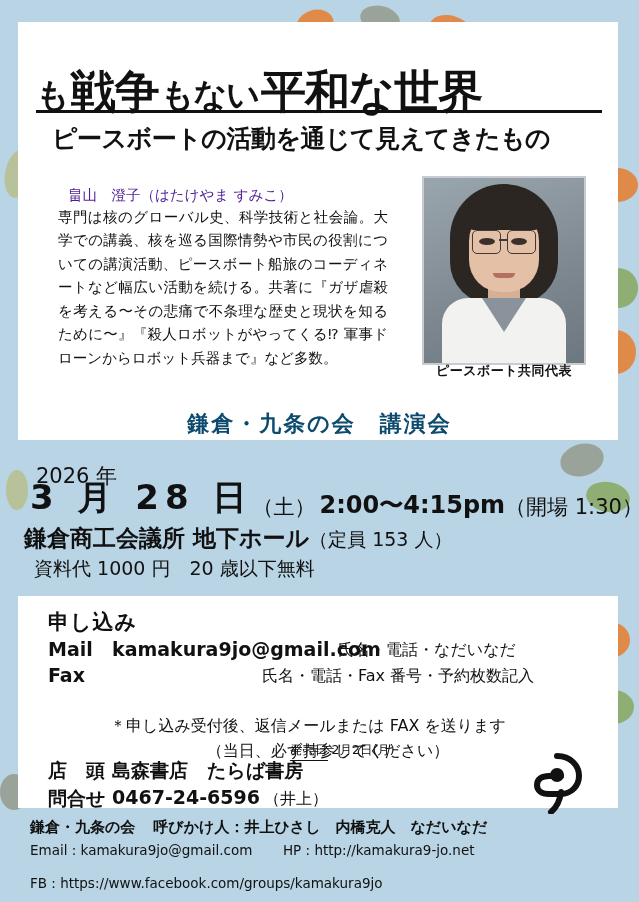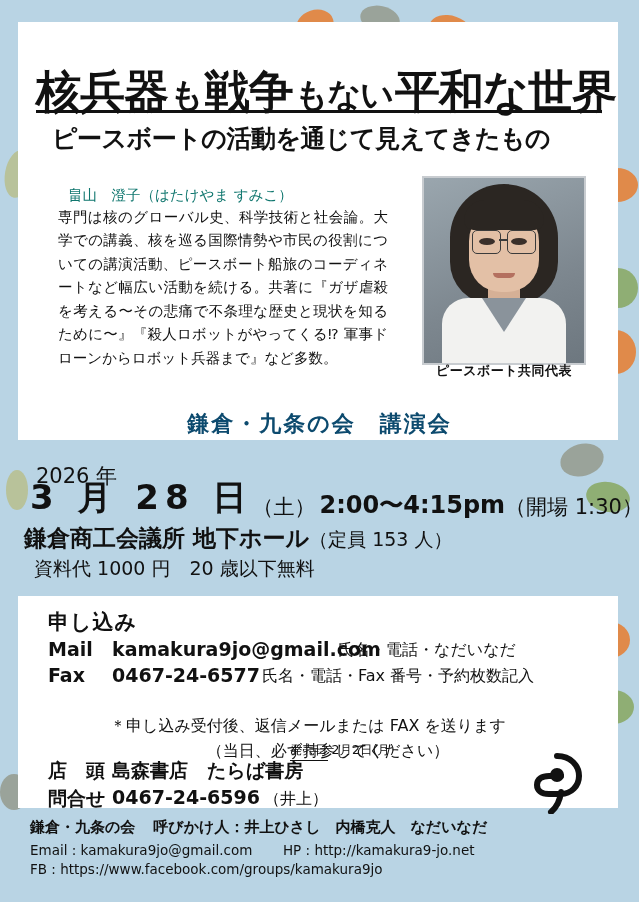--- a/index.html
+++ b/index.html
@@ -45,21 +45,21 @@
   }
   .subtitle{
     position:absolute;left:52px;top:122px;width:560px;
     font-size:25px;font-weight:bold;color:#111;letter-spacing:-0.5px;
     white-space:nowrap;
     font-family:"DejaVu Sans","Liberation Sans",sans-serif;
   }
 
   
   .bio-name{
-    position:absolute;left:68px;top:186px;font-size:14.5px;color:#0f766e;
+    position:absolute;left:68px;top:186px;font-size:14.5px;color:#4c1d95;
     font-family:"DejaVu Sans","Liberation Sans",sans-serif;
     white-space:nowrap;
   }
   .bio-text{
     position:absolute;left:58px;top:206px;width:330px;
     font-size:14.5px;line-height:1.62;color:#111;
     font-family:"DejaVu Sans","Liberation Sans",sans-serif;
     text-align:justify;
   }
 
@@ -146,21 +146,21 @@
   }
 
   
   .footer{
     position:absolute;left:30px;top:818px;width:580px;color:#111;
     font-family:"DejaVu Sans","Liberation Sans",sans-serif;
   }
   .f1{font-size:15px;font-weight:bold;}
   .f1 .sp{font-weight:bold;margin-left:18px;}
   .f2{font-size:13.5px;margin-top:5px;}
-  .f3{font-size:13.5px;margin-top:3px;}
+  .f3{font-size:13.5px;margin-top:17px;}
 </style>
 </head>
 <body>
 
 <div class="poster">
 
   <div class="blob o" style="left:296px;top:10px;width:38px;height:30px;transform:rotate(-18deg);"></div>
   <div class="blob gr" style="left:360px;top:6px;width:40px;height:26px;transform:rotate(12deg);"></div>
   <div class="blob o" style="left:428px;top:16px;width:46px;height:32px;transform:rotate(20deg);"></div>
   <div class="blob lg" style="left:5px;top:150px;width:26px;height:48px;transform:rotate(10deg);"></div>
@@ -176,21 +176,20 @@
   <div class="blob g" style="left:592px;top:690px;width:42px;height:34px;"></div>
   <div class="blob o" style="left:430px;top:770px;width:38px;height:28px;"></div>
   <div class="blob g" style="left:478px;top:776px;width:36px;height:26px;"></div>
   <div class="blob gr" style="left:0px;top:774px;width:28px;height:36px;"></div>
   <div class="blob lg" style="left:6px;top:470px;width:22px;height:40px;"></div>
 
   <div class="panel" id="panel-top"></div>
   <div class="panel" id="panel-bottom"></div>
 
   <div class="title-row">
-    <span class="t-big">核兵器</span>
     <span class="t-mid">も</span>
     <span class="t-big">戦争</span>
     <span class="t-mid">もない</span>
     <span class="t-big">平和な世界</span>
   </div>
   <div class="title-underline"></div>
   <div class="subtitle">ピースボートの活動を通じて見えてきたもの</div>
 
   <div class="bio-name">畠山　澄子（はたけやま すみこ）</div>
   <div class="bio-text">専門は核のグローバル史、科学技術と社会論。大学での講義、核を巡る国際情勢や市民の役割についての講演活動、ピースボート船旅のコーディネートなど幅広い活動を続ける。共著に『ガザ虐殺を考える〜その悲痛で不条理な歴史と現状を知るために〜』『殺人ロボットがやってくる⁉ 軍事ドローンからロボット兵器まで』など多数。</div>
@@ -236,23 +235,20 @@
   <div class="row" style="left:112px;top:638px;">
     <span class="val">kamakura9jo@gmail.com</span>
   </div>
   <div class="row" style="left:338px;top:640px;">
     <span class="note">氏名・電話・なだいなだ</span>
   </div>
 
   <div class="row" style="left:48px;top:664px;">
     <span class="lbl">Fax</span>
   </div>
-  <div class="row" style="left:112px;top:664px;">
-    <span class="val">0467-24-6577</span>
-  </div>
   <div class="row" style="left:262px;top:666px;">
     <span class="note">氏名・電話・Fax 番号・予約枚数記入</span>
   </div>
 
   <div class="center-note">
     <div style="text-align:center;">＊申し込み受付後、返信メールまたは FAX を送ります</div>
     <div style="text-align:center;padding-left:40px;">（当日、必ず持参してください）</div>
   </div>
 
   <div class="row" style="left:48px;top:758px;">

